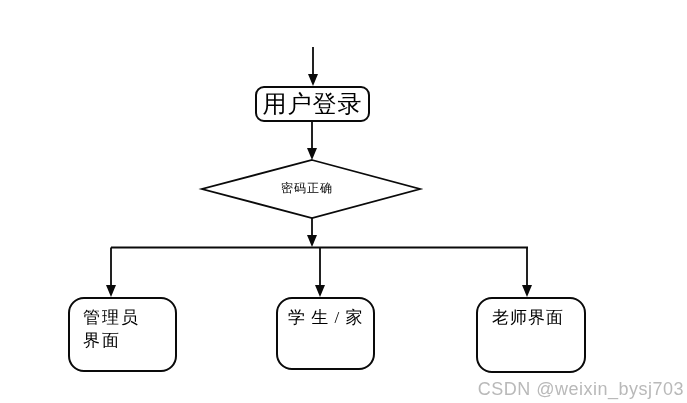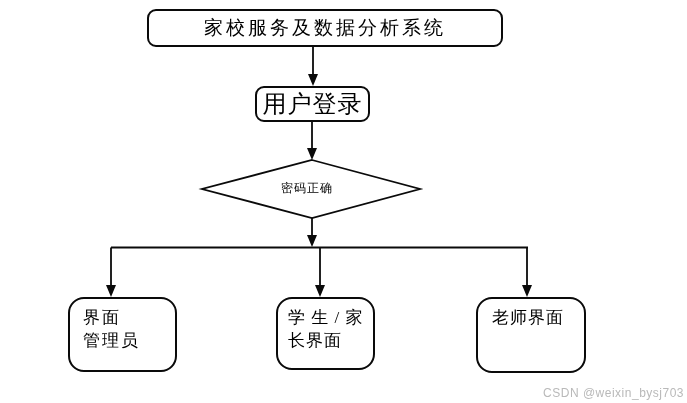--- a/index.html
+++ b/index.html
@@ -67,21 +67,21 @@
     position: absolute;
     left: 252px; top: 180px; width: 110px;
     text-align: center;
     font-size: 12px; letter-spacing: 1px;
   }
   .watermark {
     position: absolute;
     right: 3px;
     bottom: 3px;
     font-family: "Liberation Sans", "DejaVu Sans", sans-serif;
-    font-size: 12px;
+    font-size: 18px;
     color: #b9b9b9;
     letter-spacing: 0.5px;
   }
 </style>
 </head>
 <body>
 
 <div id="canvas">
 
   <svg id="connectors" viewBox="0 0 687 403" xmlns="http://www.w3.org/2000/svg">
@@ -102,38 +102,34 @@
     <line x1="111" y1="247.5" x2="111" y2="288" stroke="#0a0a0a" stroke-width="1.8"></line>
     <polygon points="111,297 106,285 116,285" fill="#0a0a0a"></polygon>
 
     <line x1="320" y1="248" x2="320" y2="288" stroke="#0a0a0a" stroke-width="1.8"></line>
     <polygon points="320,297 315,285 325,285" fill="#0a0a0a"></polygon>
 
     <line x1="527" y1="248" x2="527" y2="288" stroke="#0a0a0a" stroke-width="1.8"></line>
     <polygon points="527,297 522,285 532,285" fill="#0a0a0a"></polygon>
   </svg>
 
-  <div class="node rrect-small center-text node-title">
-    <span>家校服务及数据分析系统</span>
-  </div>
 
   <div class="node rrect-small center-text node-login">
     <span>用户登录</span>
   </div>
 
   <div class="decision-label">密码正确</div>
 
   <div class="node rrect-big node-admin">
+    <div>管理员</div>
     <div>界面</div>
-    <div>管理员</div>
   </div>
 
   <div class="node rrect-big node-student">
     <div>学 生 / 家</div>
-    <div>长界面</div>
   </div>
 
   <div class="node rrect-big node-teacher">
     <div>老师界面</div>
   </div>
 
   <div class="watermark">CSDN @weixin_bysj703</div>
 
 </div>
 

